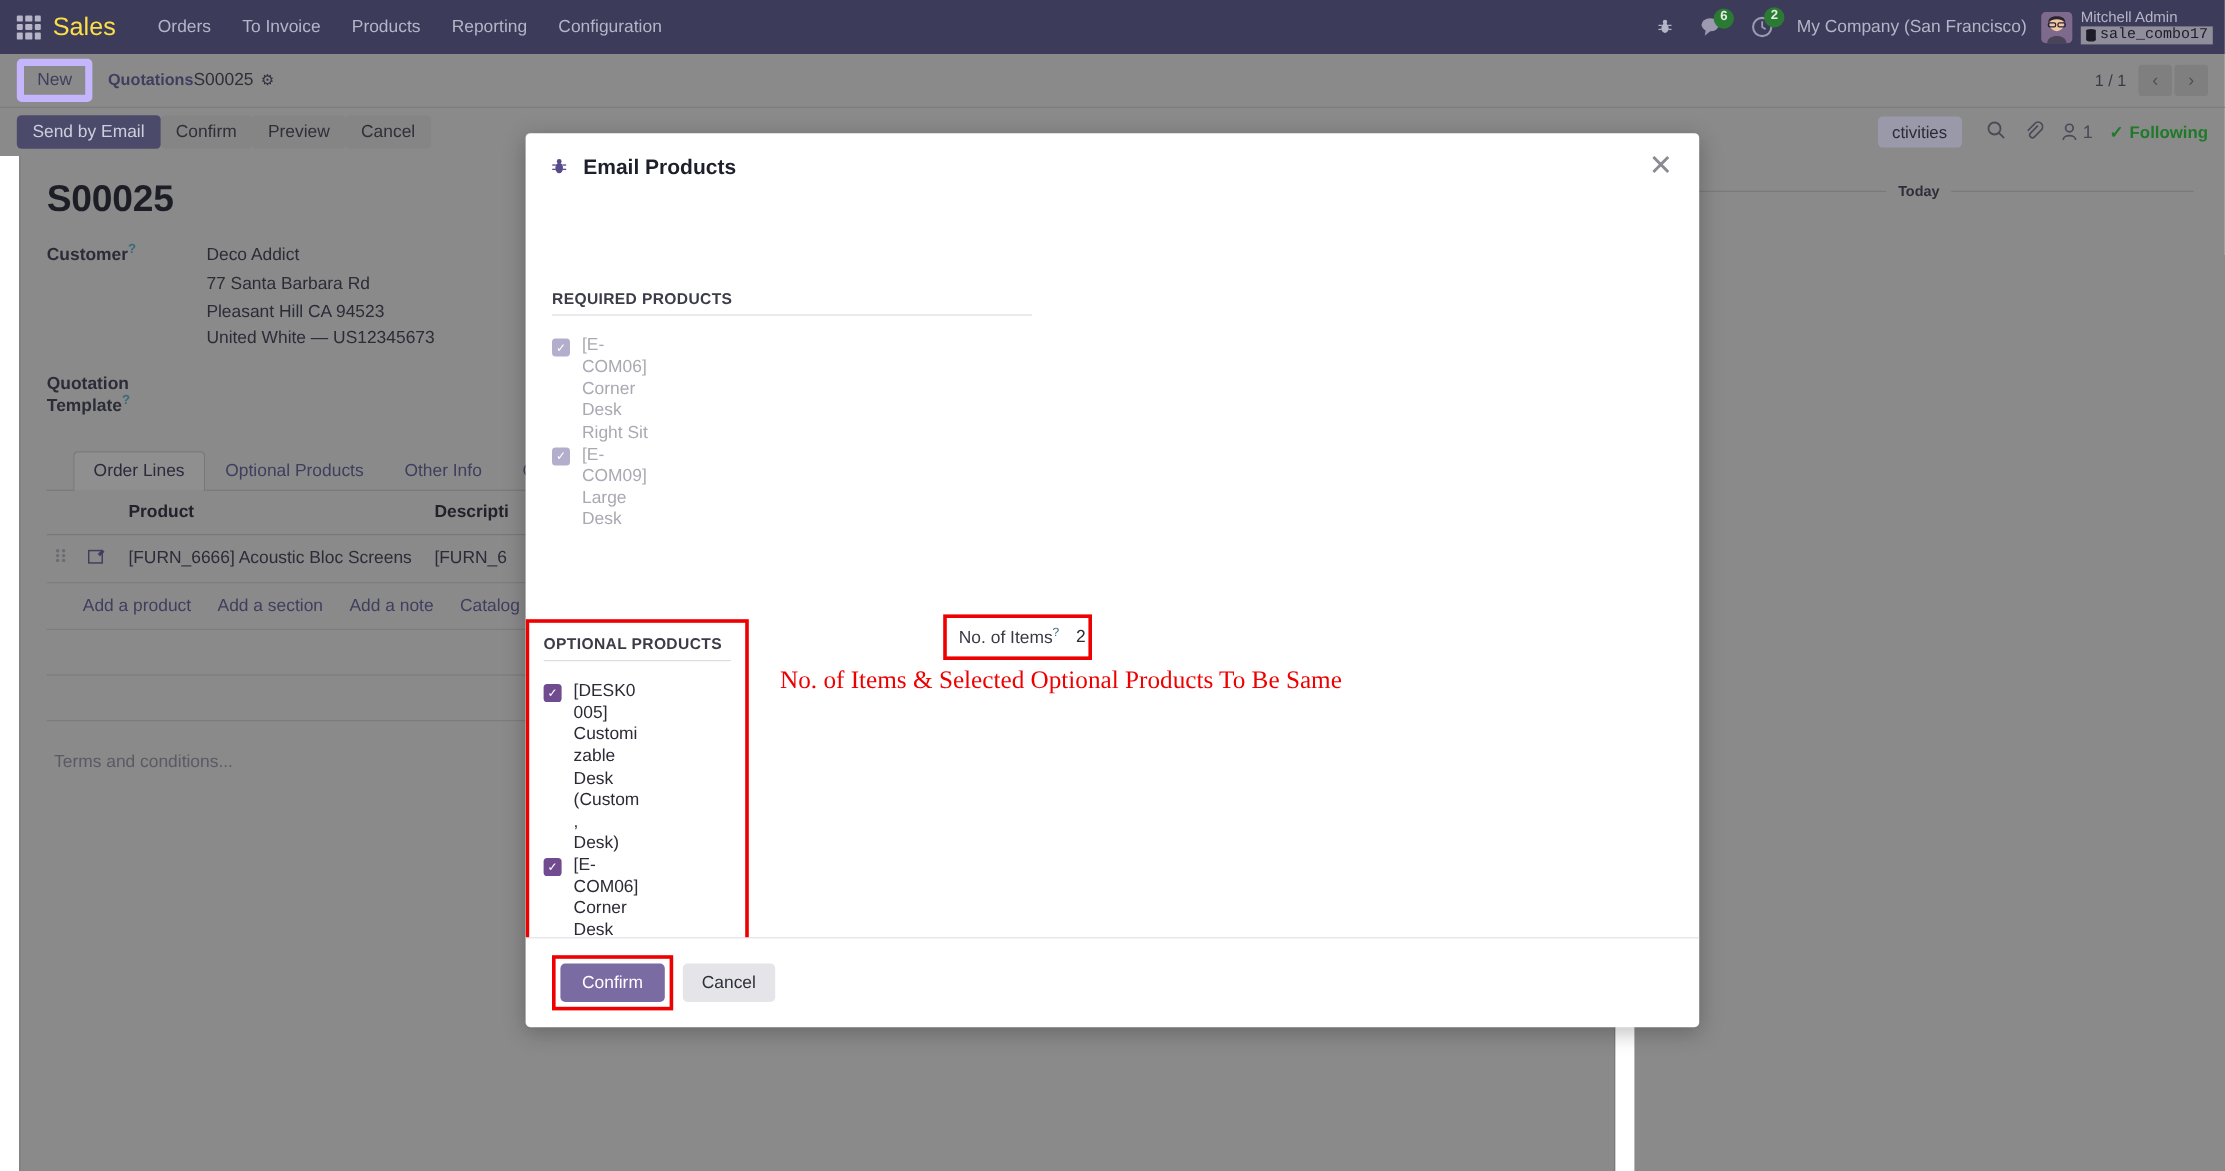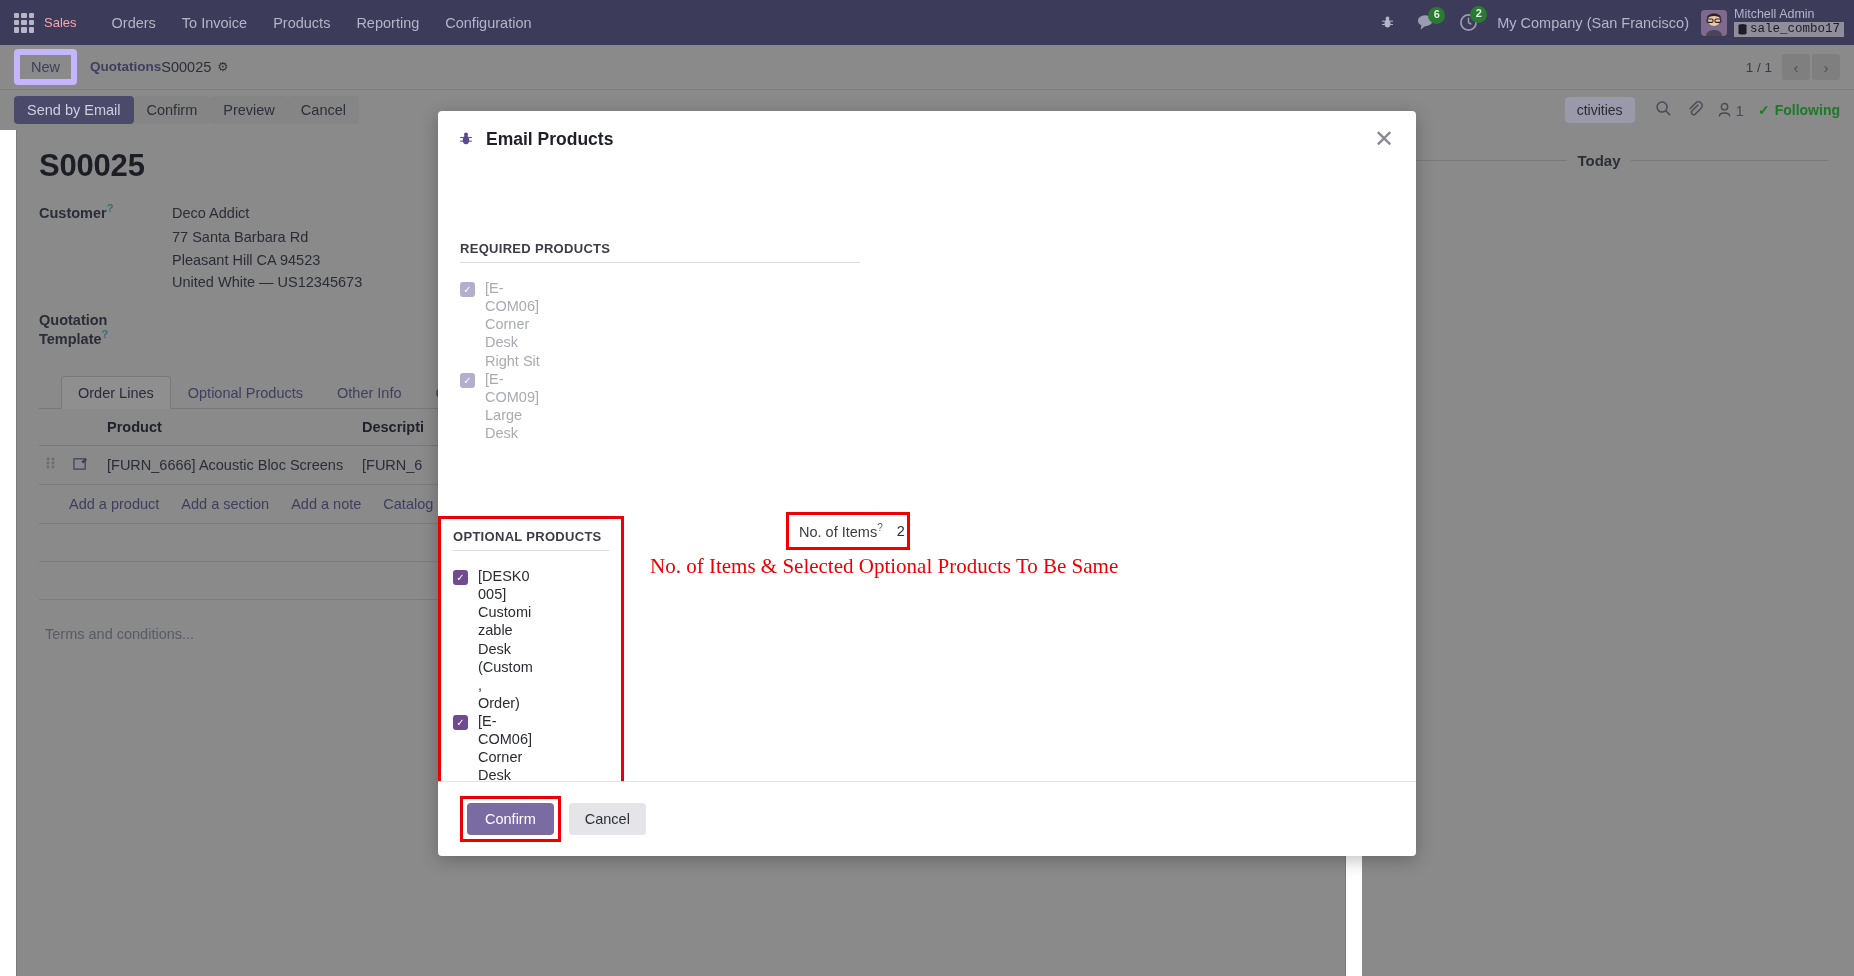--- a/index.html
+++ b/index.html
@@ -22,21 +22,21 @@
     color: #b6b4c7;
     padding: 0 10px 0 8px;
   }
   .apps-grid {
     width: 20px; height: 20px; margin: 0 10px 0 6px;
     display: grid; grid-template-columns: repeat(3, 1fr);
     grid-template-rows: repeat(3, 1fr); gap: 2px;
   }
   .apps-grid i { background: #b6b4c7; display: block; border-radius: 1px; }
   .nav-app-name {
-    color: #fca5a5; font-size: 13px; font-weight: 400; margin-right: 22px;
+    color: #fde047; font-size: 21px; font-weight: 400; margin-right: 22px;
   }
   .nav-item {
     color: #b6b4c7; font-size: 14.5px; padding: 0 13px; cursor: pointer;
     white-space: nowrap;
   }
   .nav-right { margin-left: auto; display: flex; align-items: center; gap: 0; }
   .nav-ico { position: relative; margin: 0 11px; color: #b6b4c7; display:flex; align-items:center;}
   .nav-badge {
     position: absolute; top: -7px; left: 11px;
     background: #2a7a34; color: #dfeede; border-radius: 9px;
@@ -136,21 +136,21 @@
   .empty-row { height: 38px; border-bottom: 1px solid #7c7c7c; }
   .terms { padding: 26px 6px; color: #5a5a65; font-size: 14.5px; }
 
   
   .chatter {
     position: absolute; top: 130px; left: 1362px; right: 0; bottom: 0;
     background: #8a8a8a;
   }
   .today-sep { display: flex; align-items: center; gap: 10px; padding: 22px 26px 0 8px; }
   .today-sep .rule { flex: 1; height: 1px; background: #7a7a7a; }
-  .today-sep .lbl { font-size: 15px; font-weight: 700; color: #2e2e3a; }
+  .today-sep .lbl { font-size: 12px; font-weight: 700; color: #2e2e3a; }
 
   
   .dim-overlay {
     position: absolute; inset: 0; background: rgba(0,0,0,0.0);
     
   }
 
   
   .modal {
     position: absolute; left: 438px; top: 111px; width: 978px; height: 745px;
@@ -480,21 +480,21 @@
       <div class="group-title">OPTIONAL PRODUCTS</div>
       <div class="prod-list">
 
         <div class="prod-item">
           <span class="chk on">✓</span>
           <span class="prod-name dark">
             <span>[DESK0005]</span><br>
             <span>Customizable</span><br>
             <span>Desk</span><br>
             <span>(Custom,</span><br>
-            <span>Order)</span>
+            <span>Desk)</span>
           </span>
         </div>
 
         <div class="prod-item">
           <span class="chk on">✓</span>
           <span class="prod-name dark">
             <span>[E-</span><br>
             <span>COM06]</span><br>
             <span>Corner</span><br>
             <span>Desk</span><br>

